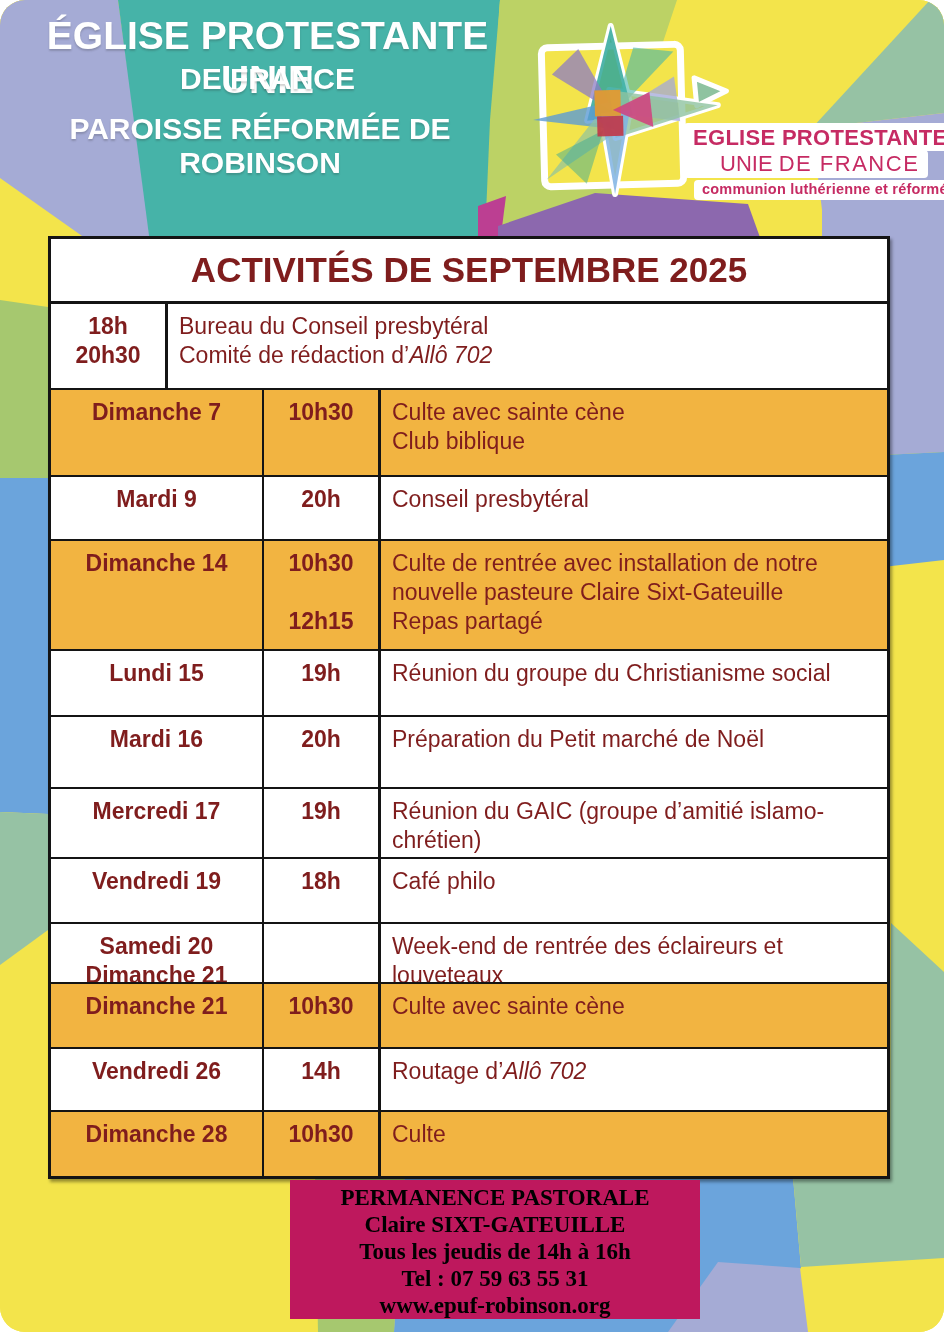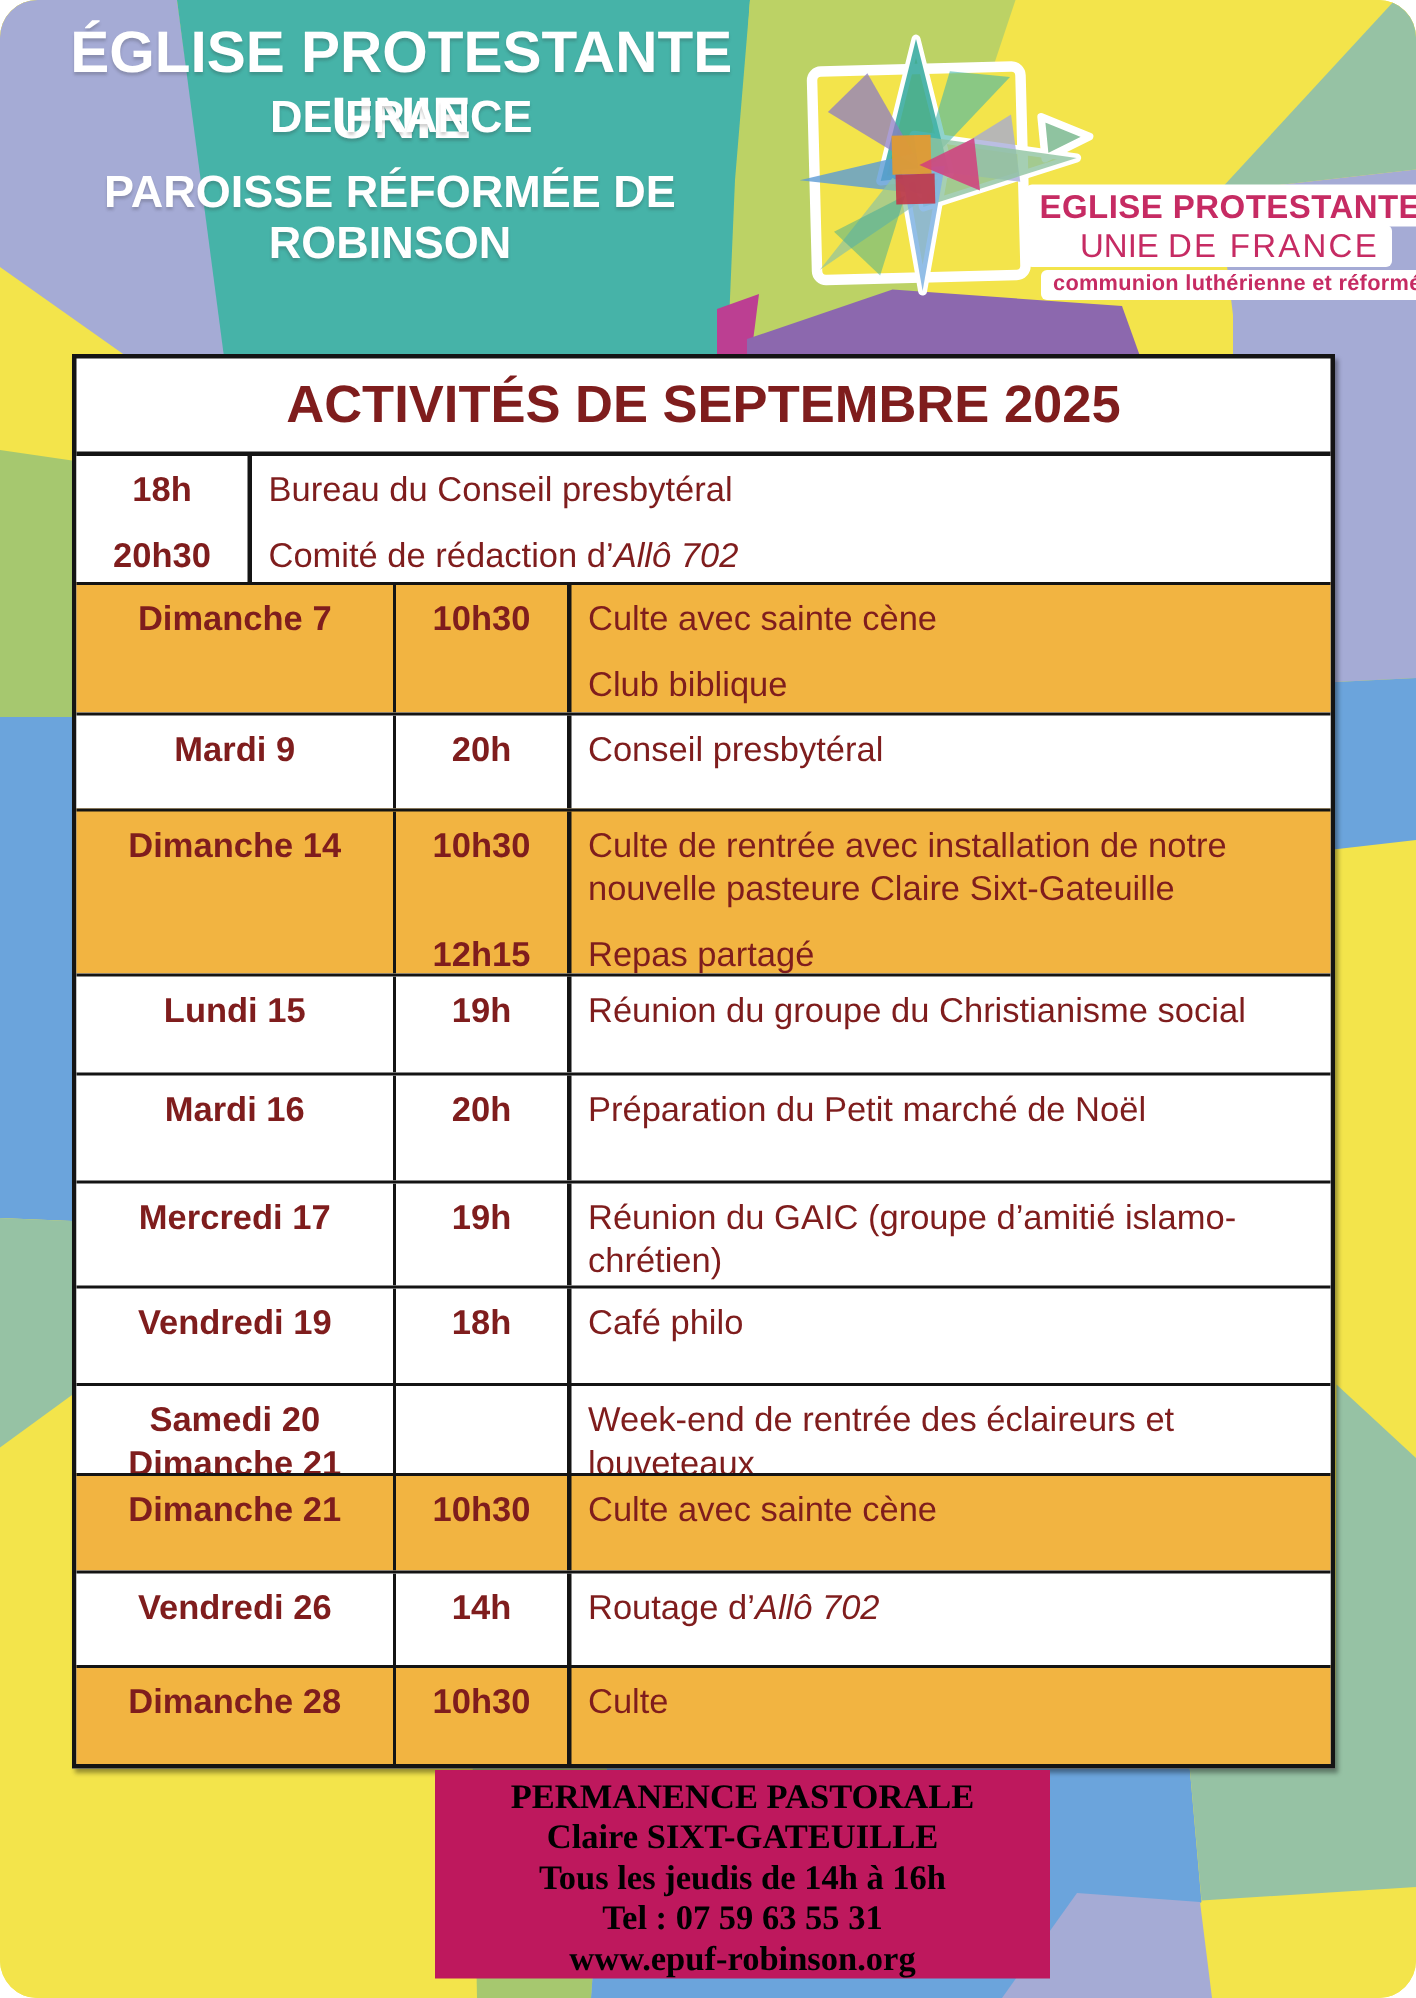--- a/index.html
+++ b/index.html
@@ -39,21 +39,21 @@
     height:62px; line-height:62px; text-align:center;
     font-size:35px; font-weight:bold; border-bottom:3px solid #141414;
     letter-spacing:0;
   }
   .row { display:flex; box-sizing:border-box; overflow:hidden; background:#fff; }
   .row + .row { border-top:2.5px solid #141414; }
   .row.hl { background:#F2B441; }
   .day-cell { width:211px; flex:0 0 211px; border-right:2.5px solid #141414;
               text-align:center; padding-top:8px; font-weight:bold; font-size:23px; line-height:29px; }
   .entries { flex:1; position:relative; display:grid; grid-template-columns:114px 1fr;
-             align-content:start; row-gap:15px; padding-top:8px; }
+             align-content:start; padding-top:8px; }
   .entries::before { content:""; position:absolute; left:114px; top:-8px; bottom:0; width:2.5px; background:#141414; }
   .time { text-align:center; font-weight:bold; font-size:23px; line-height:29px; }
   .act  { padding-left:14px; padding-right:10px; font-weight:normal; font-size:23px; line-height:29px; }
   .act .it { font-style:italic; }
 
   
   #footer-box {
     position:absolute; left:290px; top:1180px; width:410px; height:139px;
     background:#be185d; text-align:center; padding-top:4px; box-sizing:border-box;
     font-family:"Liberation Serif","DejaVu Serif",serif; font-weight:bold;

